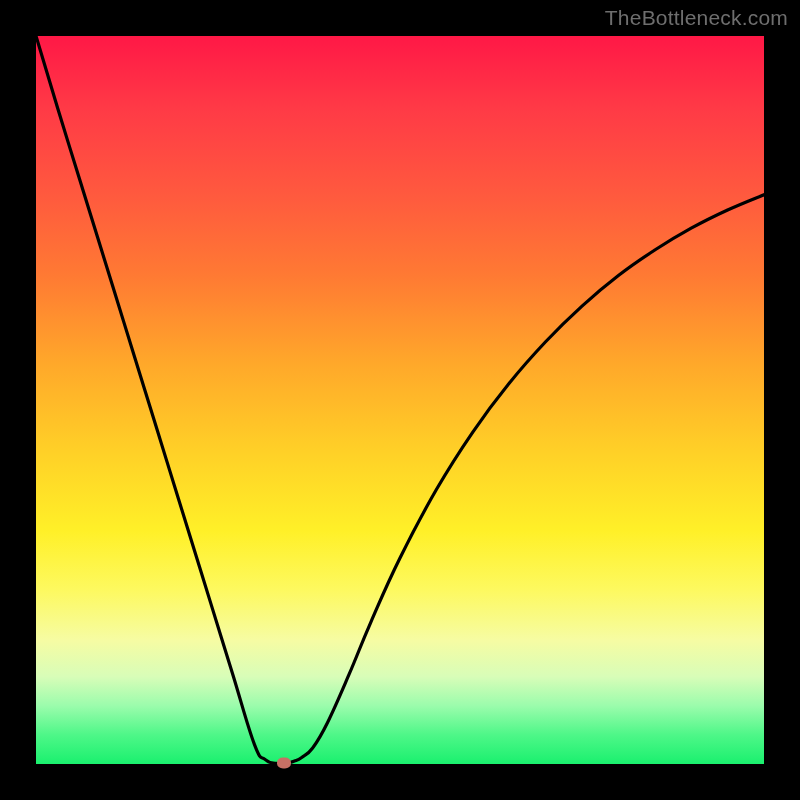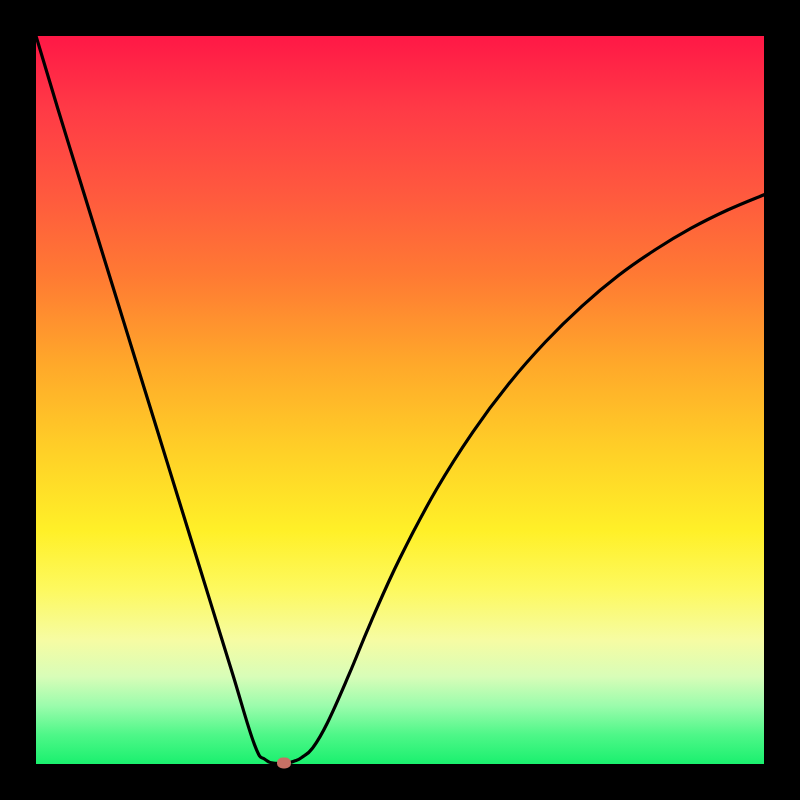--- a/index.html
+++ b/index.html
@@ -62,20 +62,21 @@
     height: 11px;
     border-radius: 6px / 5px;
     background: #c77064;
     transform: translate(-50%, -50%);
   }
 </style>
 </head>
 <body>
 
 <div class="stage">
+  <div class="watermark">TheBottleneck.com</div>
 
   <div class="plot">
     <svg class="curve" viewBox="0 0 728 728" preserveAspectRatio="none">
       <path id="curve-path" d="M 0.00 0.00 C 4.59 15.29, 12.67 42.68, 21.84 72.80 C 31.01 102.92, 34.51 113.76, 43.68 143.42 C 52.85 173.07, 56.35 184.37, 65.52 214.03 C 74.69 243.69, 78.19 254.99, 87.36 284.65 C 96.53 314.31, 100.03 325.61, 109.20 355.26 C 118.37 384.92, 121.87 396.22, 131.04 425.88 C 140.21 455.54, 143.71 466.84, 152.88 496.50 C 162.05 526.15, 165.55 537.45, 174.72 567.11 C 183.89 596.77, 187.39 608.07, 196.56 637.73 C 205.73 667.39, 211.52 690.30, 218.40 708.34 C 225.28 726.38, 224.73 719.66, 229.32 723.63 C 233.91 727.61, 235.65 726.58, 240.24 727.27 C 244.83 727.96, 247.34 727.37, 251.16 726.91 C 254.98 726.45, 255.38 726.23, 258.44 725.09 C 261.50 723.94, 261.90 724.20, 265.72 721.45 C 269.54 718.70, 271.29 719.17, 276.64 711.98 C 281.99 704.80, 283.56 702.67, 291.20 687.23 C 298.84 671.79, 303.87 659.71, 313.04 638.46 C 322.21 617.21, 324.18 610.50, 334.88 586.04 C 345.58 561.58, 350.24 549.80, 364.00 521.98 C 377.76 494.15, 385.11 479.99, 400.40 453.54 C 415.69 427.10, 421.51 418.35, 436.80 396.03 C 452.09 373.71, 457.91 366.21, 473.20 347.26 C 488.49 328.30, 494.31 321.97, 509.60 305.76 C 524.89 289.55, 530.71 284.00, 546.00 270.09 C 561.29 256.18, 567.11 251.28, 582.40 239.51 C 597.69 227.74, 603.51 223.97, 618.80 214.03 C 634.09 204.09, 639.91 200.60, 655.20 192.19 C 670.49 183.78, 676.31 181.02, 691.60 173.99 C 706.89 166.96, 720.36 161.91, 728.00 158.70" fill="none" stroke="#000000" stroke-width="3.2" stroke-linejoin="round" stroke-linecap="round"></path>
     </svg>
     <div id="marker" class="marker" style="left: 247.52px; top: 726.544px; background: rgb(199, 112, 100);"></div>
   </div>
 </div>
 
 </body></html>

